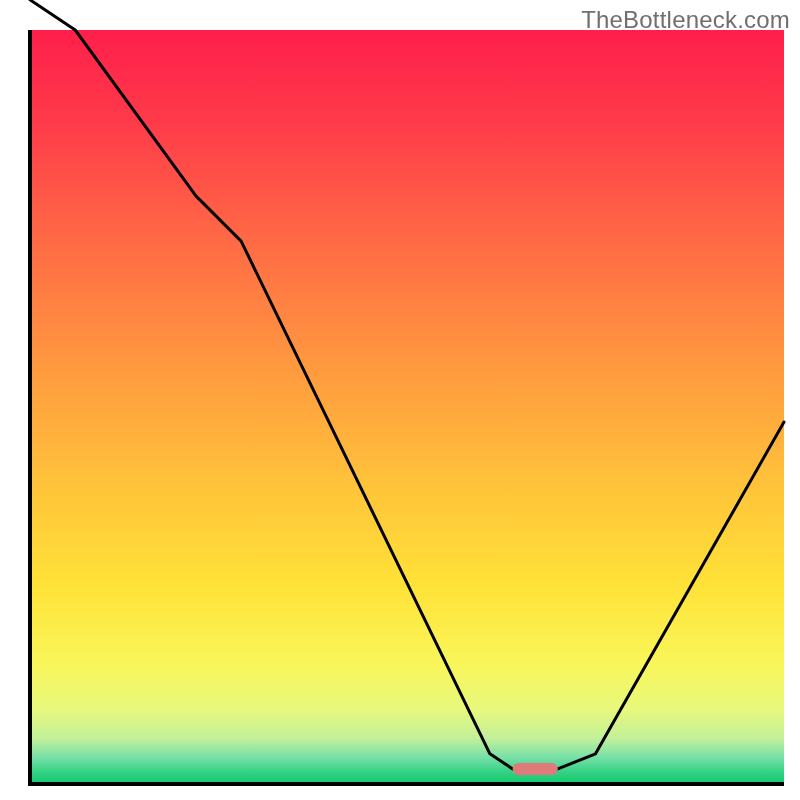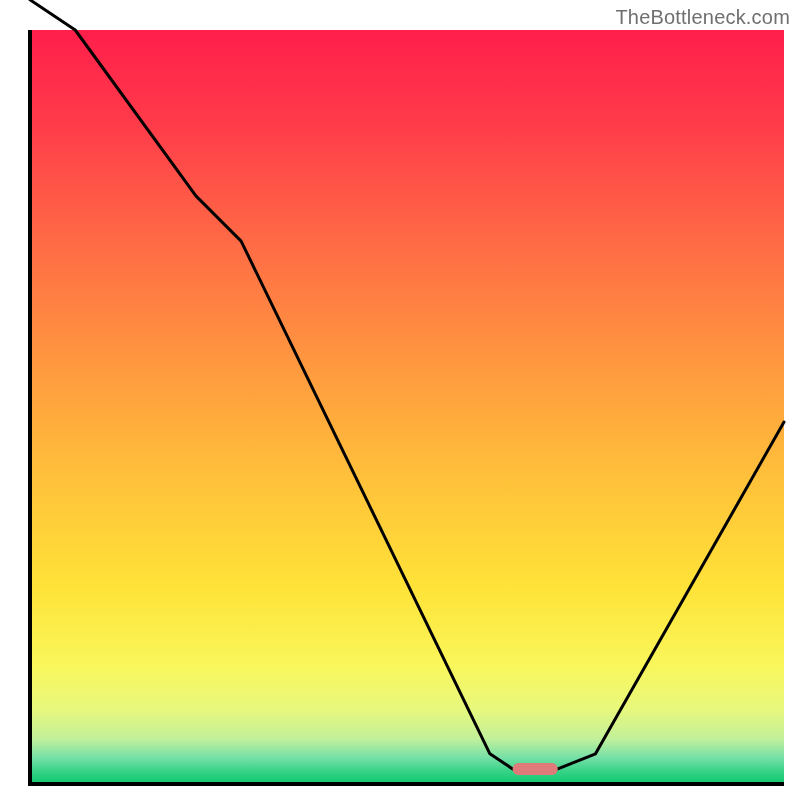--- a/index.html
+++ b/index.html
@@ -12,21 +12,21 @@
   }
   .chart-container {
     position: relative;
     width: 800px;
     height: 800px;
   }
   .watermark {
     position: absolute;
     top: 6px;
     right: 10px;
-    font-size: 20px;
+    font-size: 24px;
     color: #6f6f6f;
     font-weight: 500;
     letter-spacing: 0.2px;
     z-index: 10;
   }
   svg {
     display: block;
   }
 </style>
 </head>

